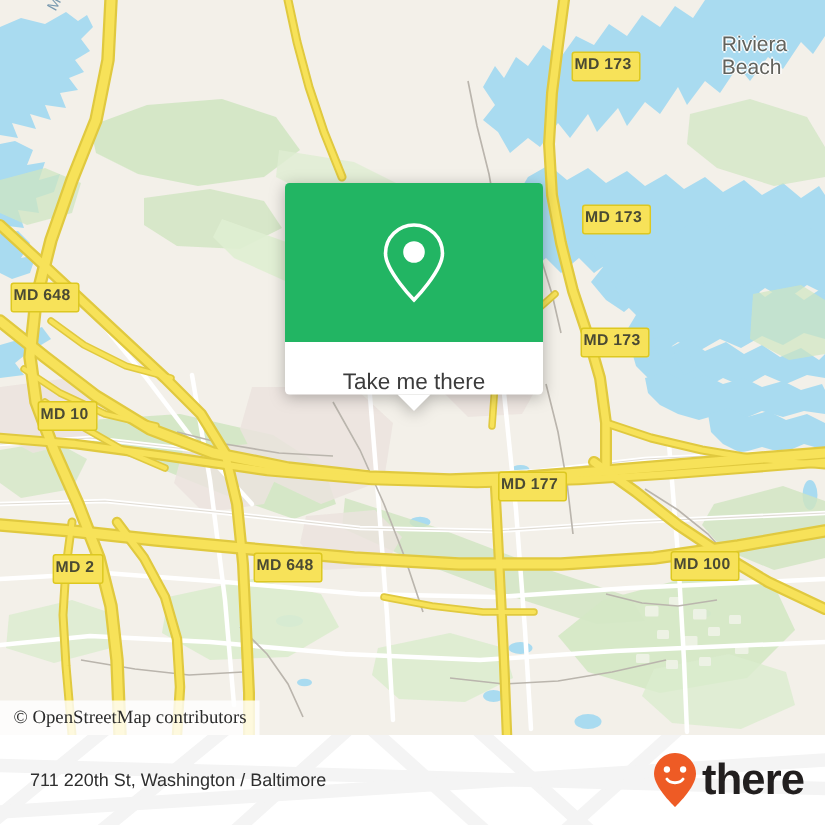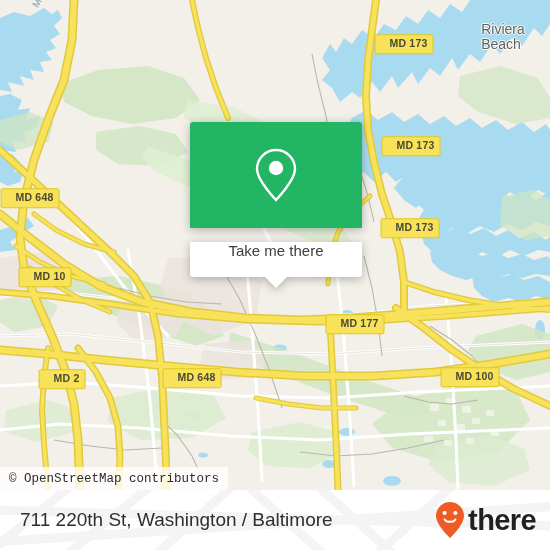--- a/index.html
+++ b/index.html
@@ -39,21 +39,21 @@
   .shield {
     position: absolute;
     background: #f7e259;
     border: 1.6px solid #ddc820;
     border-radius: 2px;
     color: #4a4a33;
     font-size: 10.5px;
     font-weight: bold;
     letter-spacing: .2px;
     line-height: 1;
-    padding: 3px 5px 4px 14px;
+    padding: 3px 5px 4px 1px;
     white-space: nowrap;
     font-family: "Liberation Sans", sans-serif;
     box-sizing: border-box;
     transform: translate(-50%, -50%);
   }
 
   
   .place-label {
     position: absolute;
     color: #62625c;
@@ -91,23 +91,22 @@
     display: flex;
     align-items: center;
     justify-content: center;
   }
   #callout-foot {
     position: relative;
     height: 35px;
     background: #ffffff;
     border-radius: 0 0 3px 3px;
     display: flex;
-    align-items: flex-start;
+    align-items: flex-end;
     justify-content: center;
-    margin-top: 14px;
   }
   #callout-label {
     color: #3c3c3c;
     font-size: 15px;
     font-family: "Liberation Sans", sans-serif;
     white-space: nowrap;
   }
   #callout-tail {
     position: absolute;
     left: 50%;
@@ -126,21 +125,21 @@
     left: 0;
     top: 467px;
     height: 23px;
     background: rgba(255,255,255,.80);
     display: flex;
     align-items: center;
     padding: 0 9px 0 9px;
     box-sizing: border-box;
     font-size: 12.5px;
     color: #2b2b2b;
-    font-family: Liberation Mono, monospace;
+    font-family: Liberation Serif, serif;
     white-space: nowrap;
   }
 
   
   #footer {
     position: absolute;
     left: 0;
     top: 490px;
     width: 550px;
     height: 60px;
@@ -157,21 +156,21 @@
     position: relative;
     width: 100%;
     height: 100%;
     display: flex;
     align-items: center;
     justify-content: space-between;
     padding: 0 14px 0 20px;
     box-sizing: border-box;
   }
   #footer-address {
-    font-size: 19px;
+    font-size: 12px;
     color: #2f2f2f;
     font-family: "Liberation Sans", sans-serif;
     white-space: nowrap;
   }
   #brand {
     display: flex;
     align-items: center;
     gap: 3px;
   }
   #brand-text {
@@ -419,21 +418,21 @@
 
     <div class="water-label" style="left:30px; top:4px; transform:rotate(-62deg); transform-origin:left top;">Marley</div>
 
     <div class="place-label" style="left:503px; top:37px;"><span>Riviera</span><br><span>Beach</span></div>
 
     <div class="shield" style="left:404px; top:44px;">MD 173</div>
     <div class="shield" style="left:411px; top:146px;">MD 173</div>
     <div class="shield" style="left:410px; top:228px;">MD 173</div>
     <div class="shield" style="left:30px; top:198px;">MD 648</div>
     <div class="shield" style="left:45px; top:277px;">MD 10</div>
-    <div class="shield" style="left:62px; top:379px;">MD 2</div>
+    <div class="shield" style="left:52px; top:379px;">MD 2</div>
     <div class="shield" style="left:192px; top:378px;">MD 648</div>
     <div class="shield" style="left:355px; top:324px;">MD 177</div>
     <div class="shield" style="left:470px; top:377px;">MD 100</div>
 
     <div id="callout">
       <div id="callout-head">
         <svg width="46" height="56" viewBox="0 0 46 56">
           <path d="M23 3 C12.5 3 4 11.5 4 22 C4 33.5 23 53 23 53
                    C23 53 42 33.5 42 22 C42 11.5 33.5 3 23 3 Z" fill="none" stroke="#ffffff" stroke-width="2.4"></path>
           <circle cx="23" cy="21" r="7.2" fill="#ffffff"></circle>

